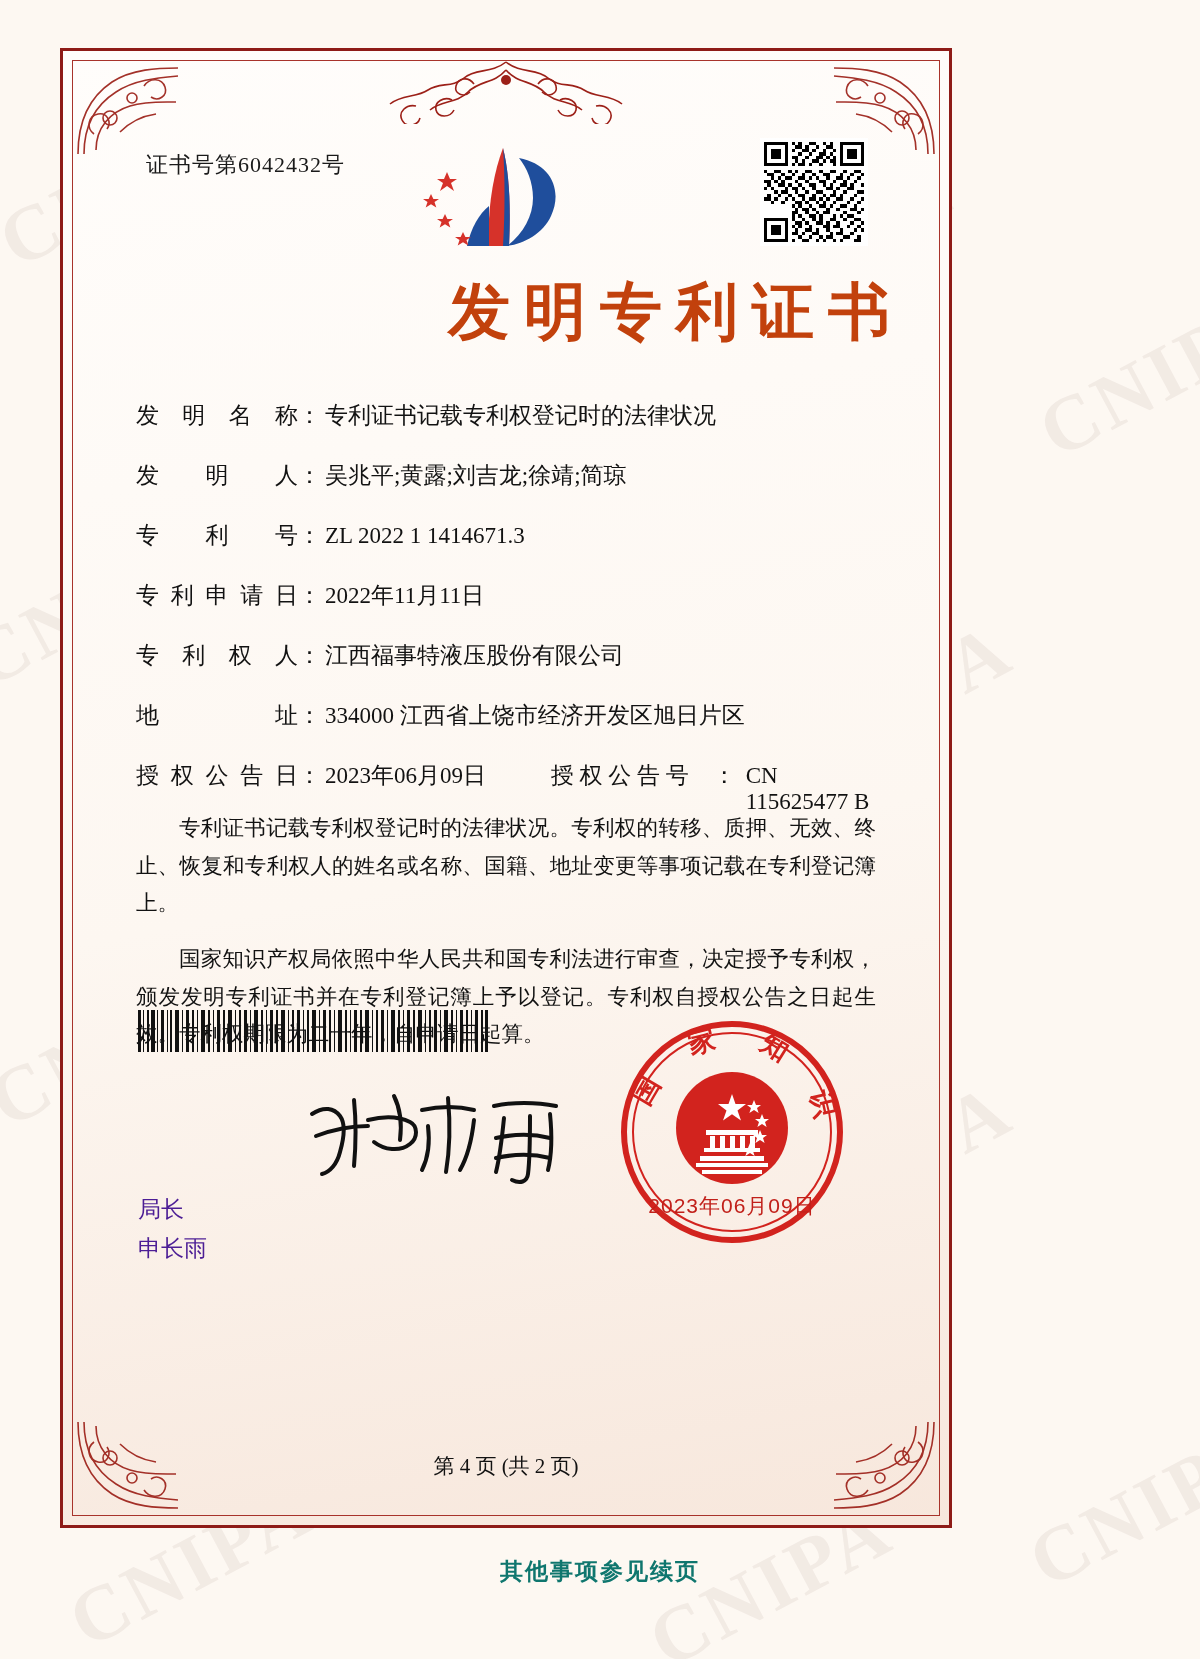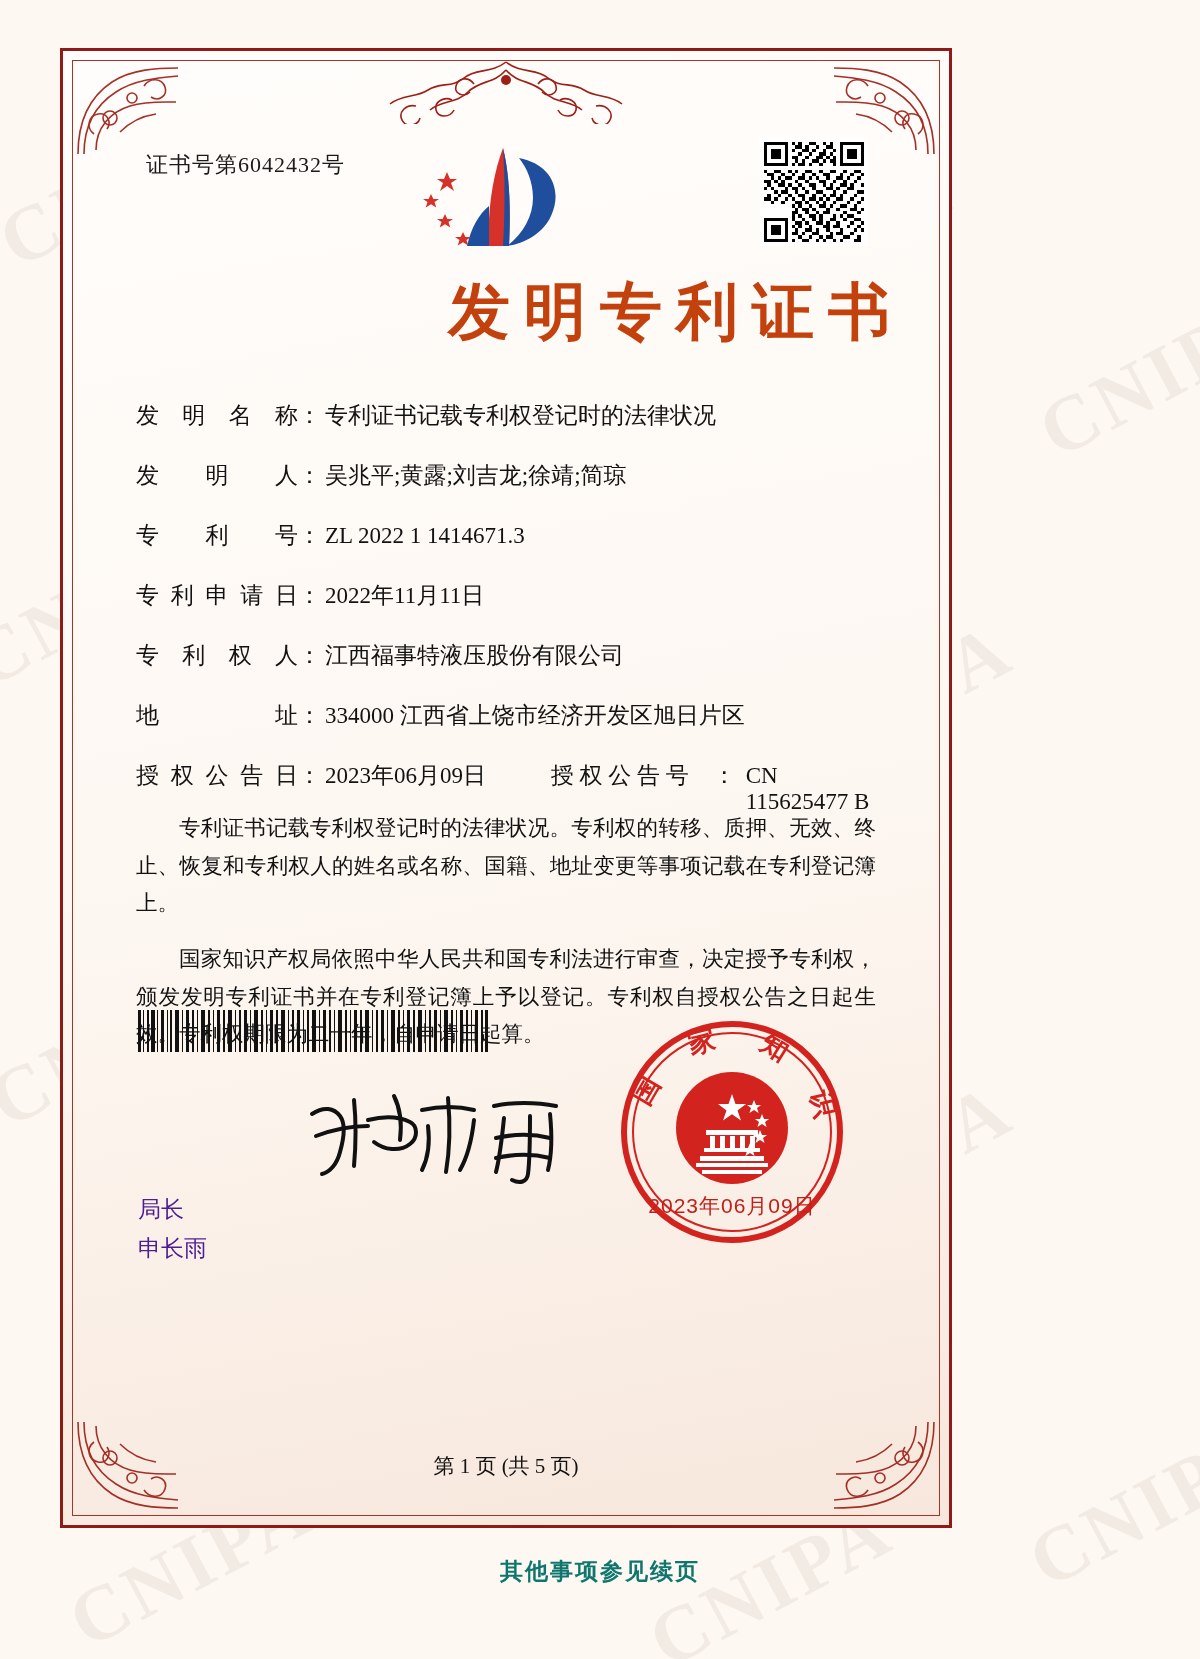--- a/index.html
+++ b/index.html
@@ -811,17 +811,17 @@
         <defs>
           <path id="sealArc" d="M 114 114 m -86,0 a 86,86 0 1,1 172,0"></path>
         </defs>
         <text font-family="'DejaVu Serif','Liberation Serif',serif" font-size="27" font-weight="bold" fill="#d2231e" letter-spacing="16">
           <textPath href="#sealArc" startOffset="9%">国 家 知 识 产 权 局</textPath>
         </text>
       </svg>
       <div class="seal-date">2023年06月09日</div>
     </div>
 
-    <div class="page-no">第 1 页 (共 5 页)</div>
+    <div class="page-no">第 4 页 (共 2 页)</div>
   </div>
 </div>
 
 <div class="footer-note">其他事项参见续页</div>
 
 </body></html>

